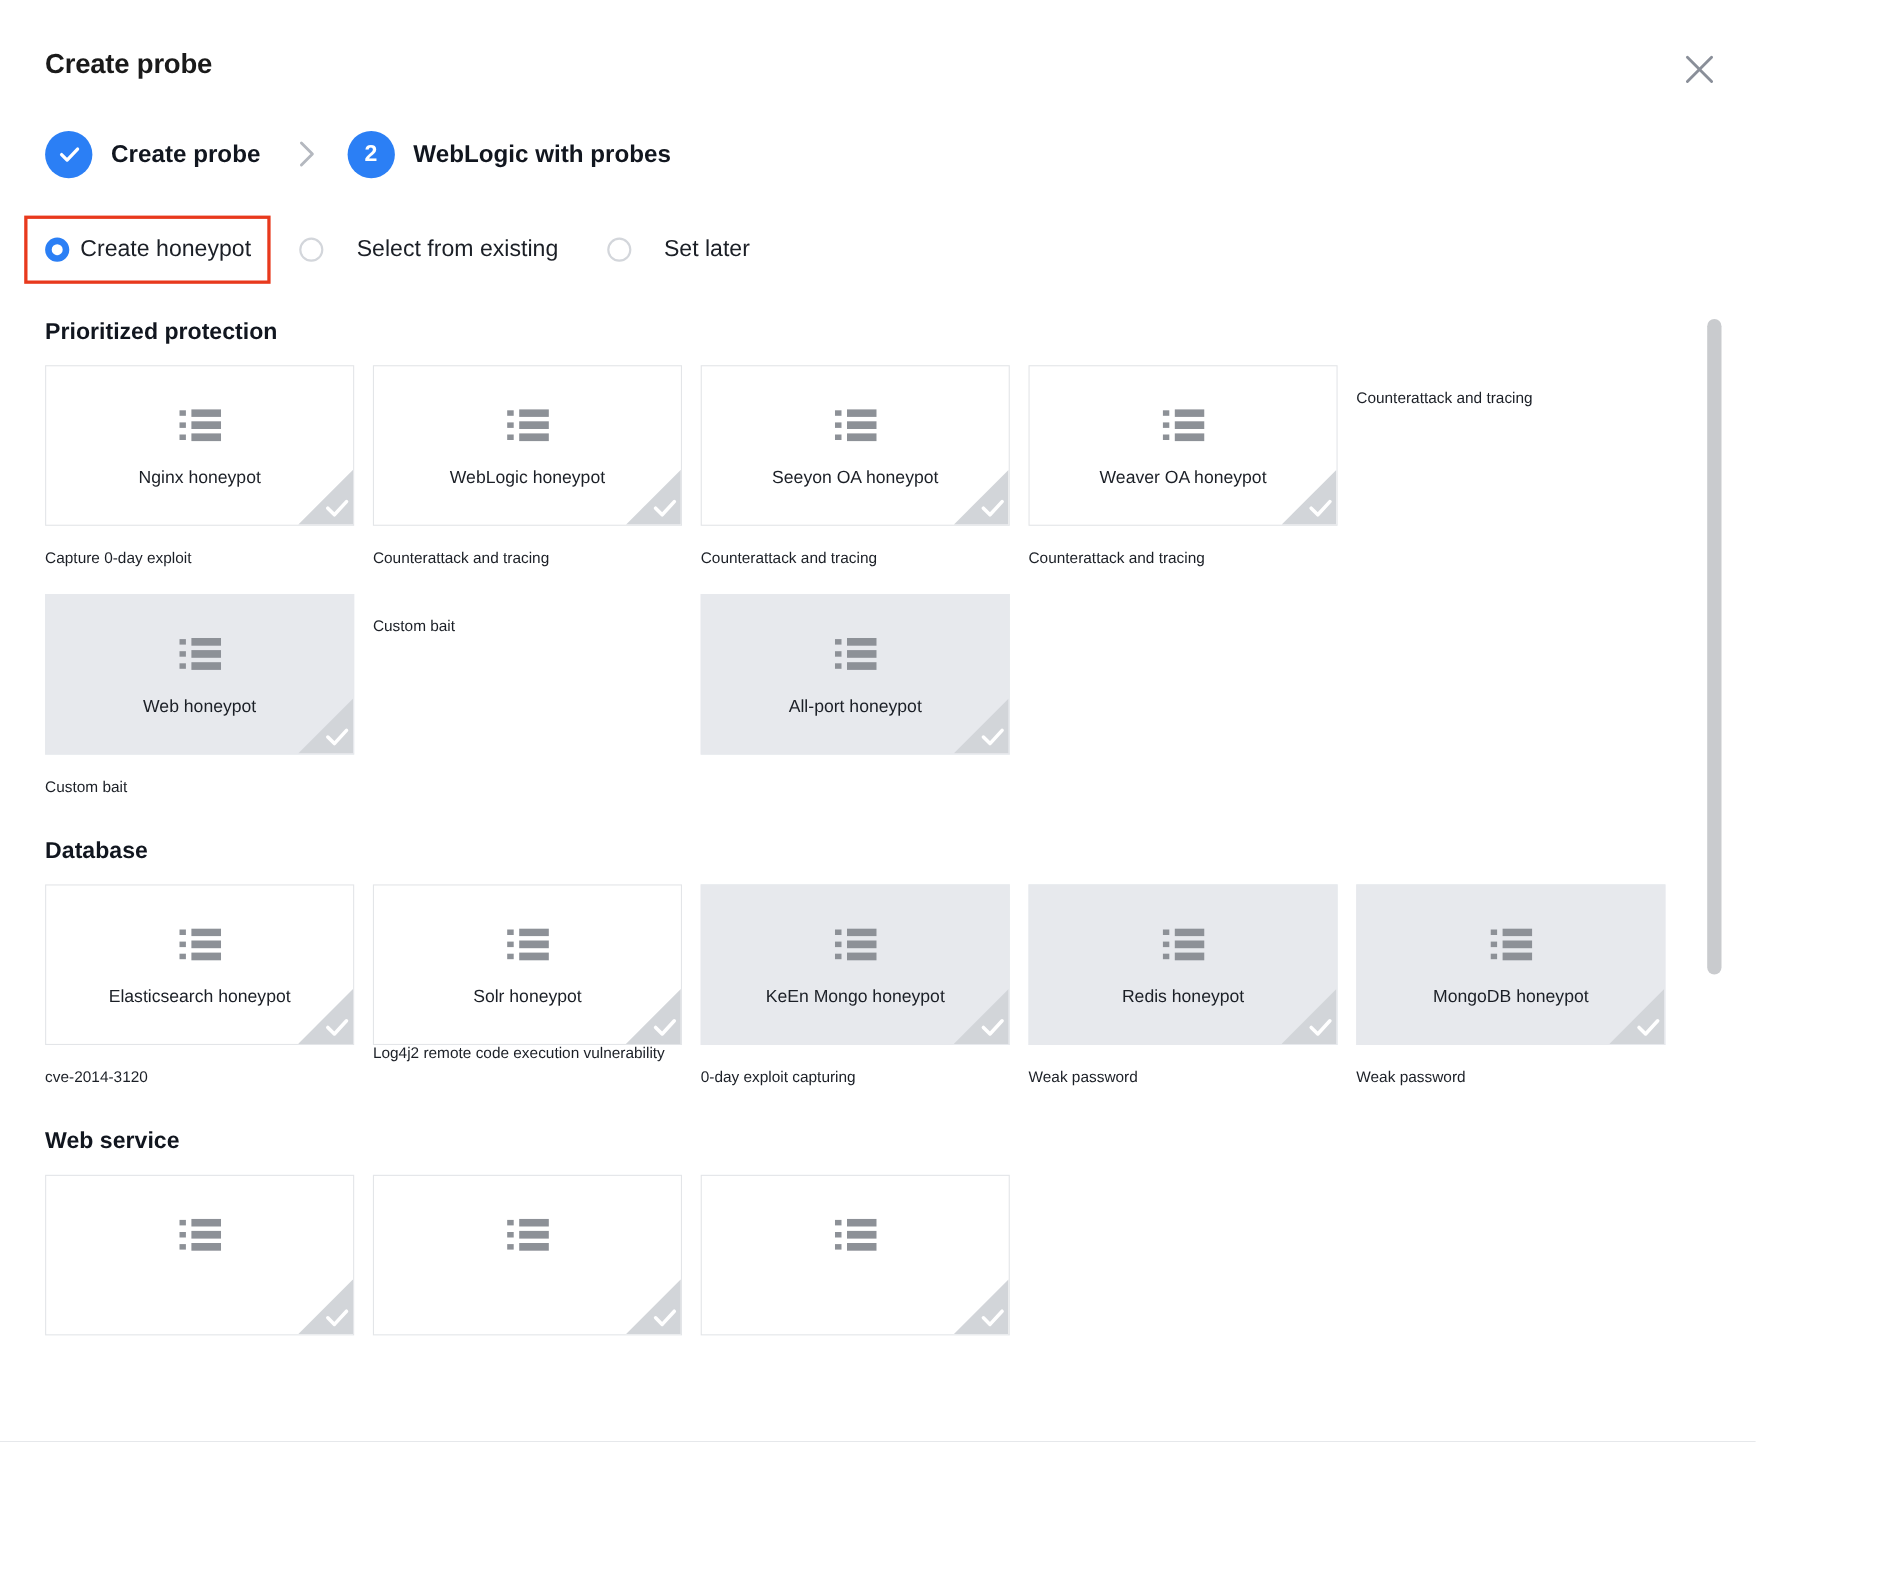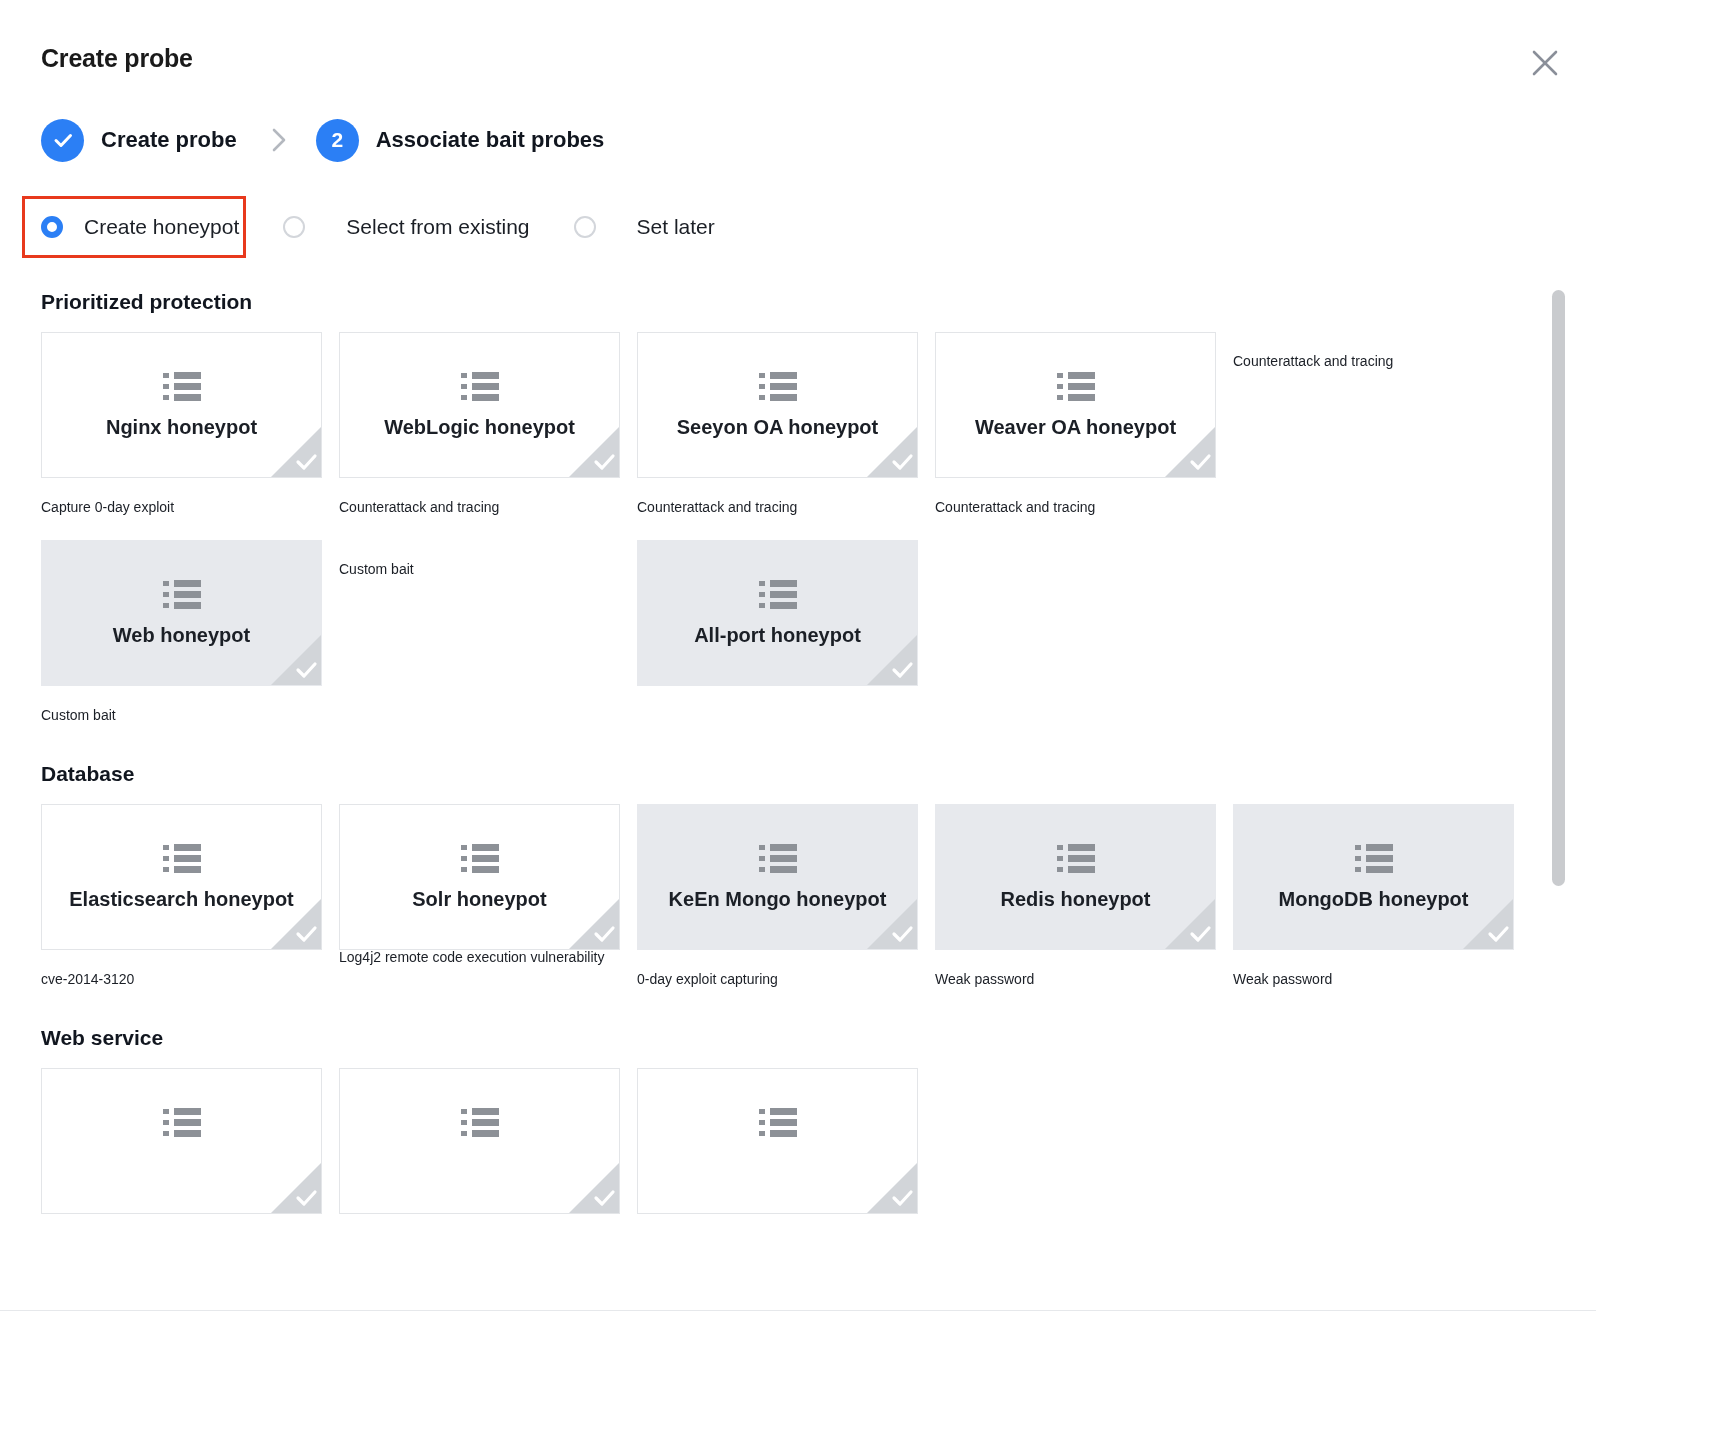--- a/index.html
+++ b/index.html
@@ -114,21 +114,21 @@
     border: 2px solid #d3d6db;
     box-sizing: border-box;
     background: #fff;
     flex: 0 0 auto;
   }
   .radio-item.selected .radio-dot {
     border: 6px solid #2b7ff5;
     background: #ffffff;
   }
   .radio-text {
-    margin-left: 21px;
+    margin-left: 10px;
     font-size: 21px;
     color: #1b1f26;
   }
   .radio-item.gap2 { margin-left: 14px; gap: 20px; }
 
   
   .scroll-area {
     position: absolute;
     left: 0;
     top: 278px;
@@ -178,26 +178,25 @@
     background: #e7e9ed;
     border-color: #e7e9ed;
   }
   .card-icon {
     margin-top: 39px;
     width: 38px;
     height: 30px;
   }
   .card-icon svg { display: block; }
   .card-name {
-    margin-top: 14px;
-    font-size: 20px;
+    margin-top: 24px;
+    font-size: 16px;
     color: #1b1f26;
     text-align: center;
     white-space: nowrap;
-    font-weight: bold;
   }
   .corner {
     position: absolute;
     right: 0;
     bottom: 0;
     width: 50px;
     height: 50px;
     pointer-events: none;
   }
   .corner svg { display:block; }
@@ -275,21 +274,21 @@
     </div>
 
     <div class="step-sep">
       <svg width="20" height="30" viewBox="0 0 20 30" aria-hidden="true">
         <polyline points="5,5 15,15 5,25" fill="none" stroke="#b4b8bf" stroke-width="2.6" stroke-linecap="round" stroke-linejoin="round"></polyline>
       </svg>
     </div>
 
     <div class="step">
       <div class="step-badge">2</div>
-      <div class="step-label">Associate bait probes</div>
+      <div class="step-label">WebLogic with probes</div>
     </div>
   </div>
 
   <div class="radio-row">
     <div class="radio-item selected">
       <span class="radio-dot"></span>
       <span class="radio-text">Create honeypot</span>
     </div>
     <div class="radio-item gap2">
       <span class="radio-dot"></span>

